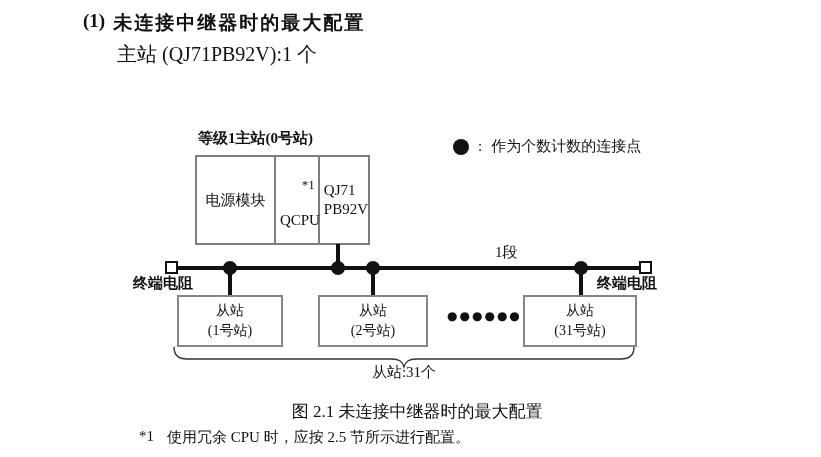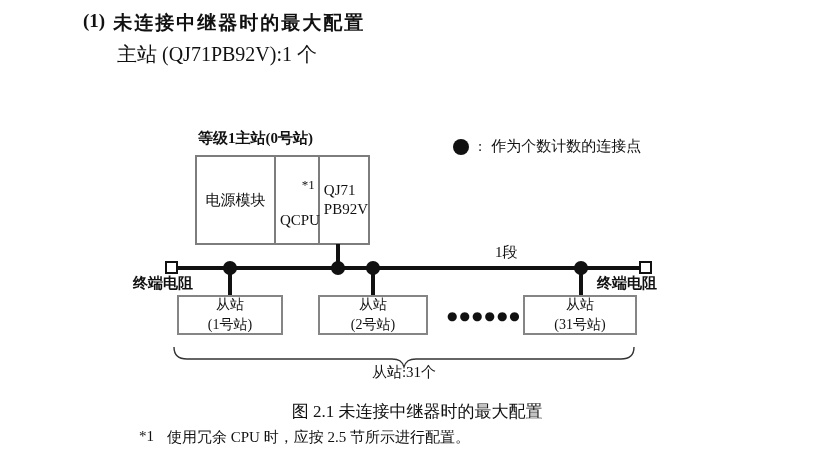--- a/index.html
+++ b/index.html
@@ -43,21 +43,21 @@
   .segment-label { left:447px; top:243px; font-size:15px; white-space:nowrap;margin-left:48px; }
   .vline { width:4px; background:#111; }
   .v-master { left:336px; top:244px; height:24px; }
   .v-s1 { left:228px; top:268px; height:27px; }
   .v-s2 { left:371px; top:268px; height:27px; }
   .v-s31 { left:579px; top:268px; height:27px; }
   .node-dot { width:14px; height:14px; border-radius:50%; background:#111; top:261px; }
   .nd1 { left:223px; } .nd2 { left:331px; } .nd3 { left:366px; } .nd4 { left:574px; }
 
   
-  .slave-box { top:295px; height:40px; border:2px solid #858585; background:#fff;
+  .slave-box { top:295px; height:52px; border:2px solid #858585; background:#fff;
     display:flex; align-items:center; justify-content:center; text-align:center;
     font-size:14px; line-height:20px; white-space:pre-line; }
   .sb1 { left:177px; width:106px; }
   .sb2 { left:318px; width:110px; }
   .sb31 { left:523px; width:114px; }
   .ellipsis { left:447px; top:309px; font-size:12px; letter-spacing:2px; color:#111; font-family:"DejaVu Sans",sans-serif; }
 
   
   .brace { left:172px; top:346px; }
   .brace-label { left:404px; top:363px; transform:translateX(-50%); font-size:15px; white-space:nowrap; }

